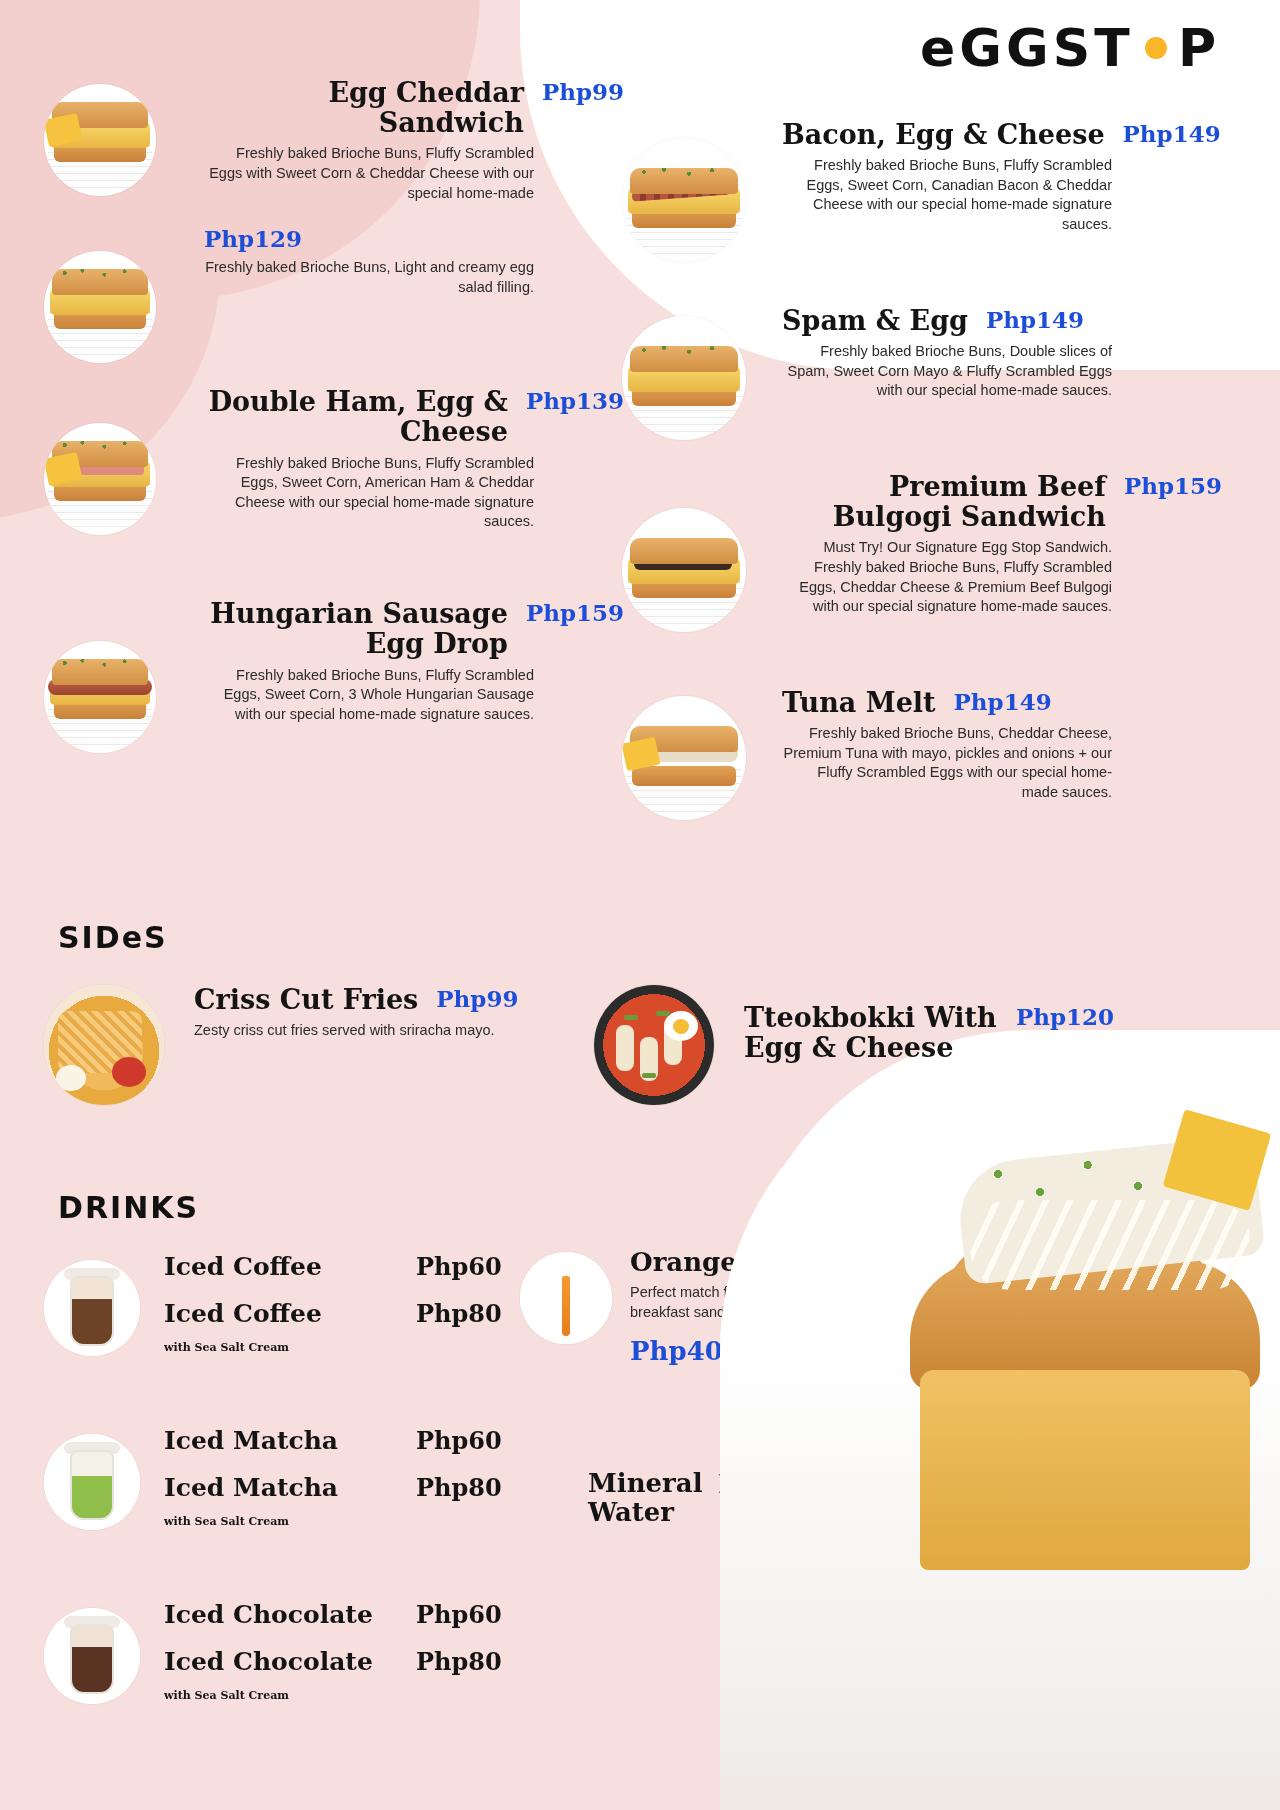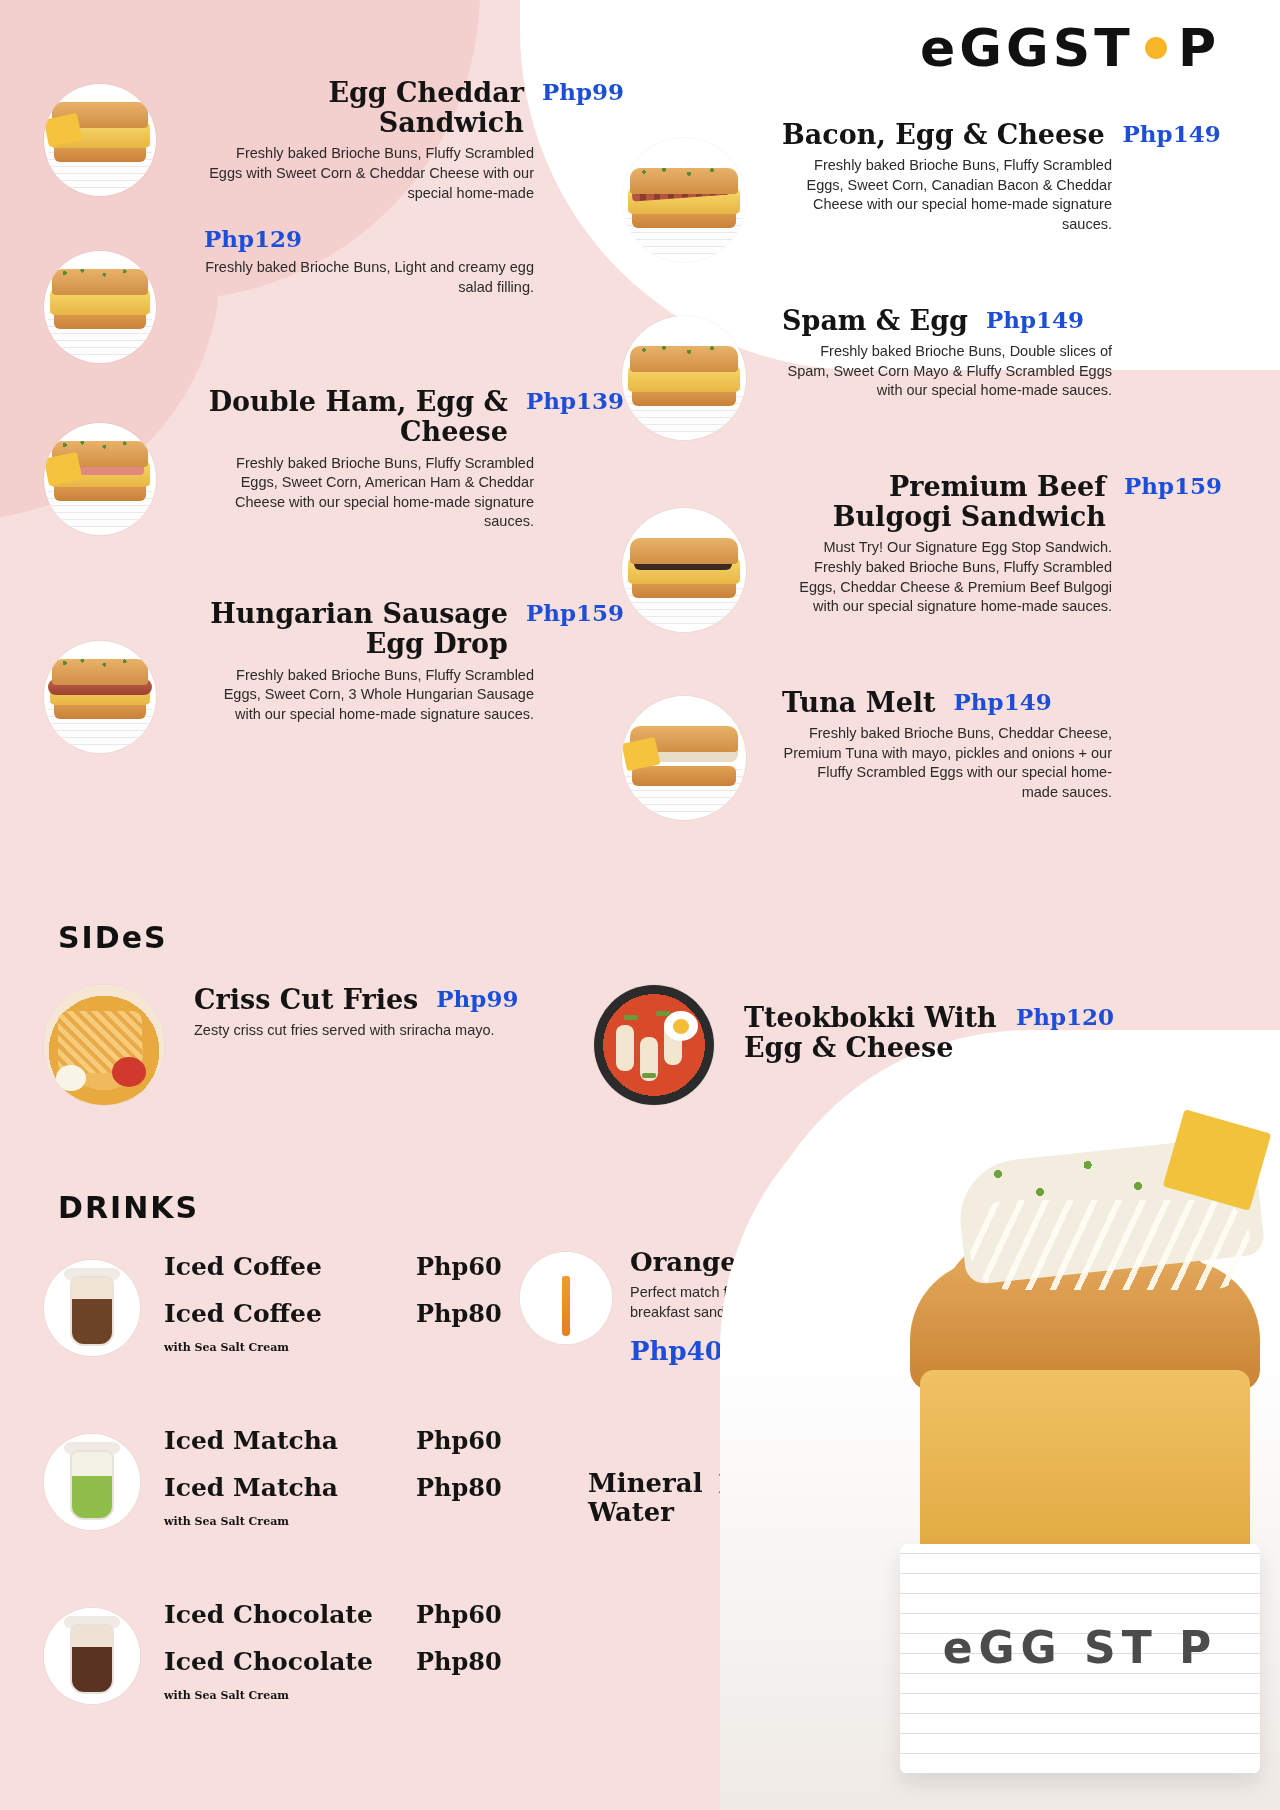--- a/index.html
+++ b/index.html
@@ -616,18 +616,15 @@
 
   <div class="hero">
     <div class="bg"></div>
     <div class="bread-top2"></div>
     <div class="bread-top"></div>
     <div class="topping"></div>
     <div class="green"></div>
     <div class="mayo-drizzle"></div>
     <div class="cheese-slice"></div>
     <div class="bread-front"></div>
-    <div class="box">
-      <div class="box-logo">eGG ST P</div>
-    </div>
   </div>
 
 </div>
 
 </body></html>

